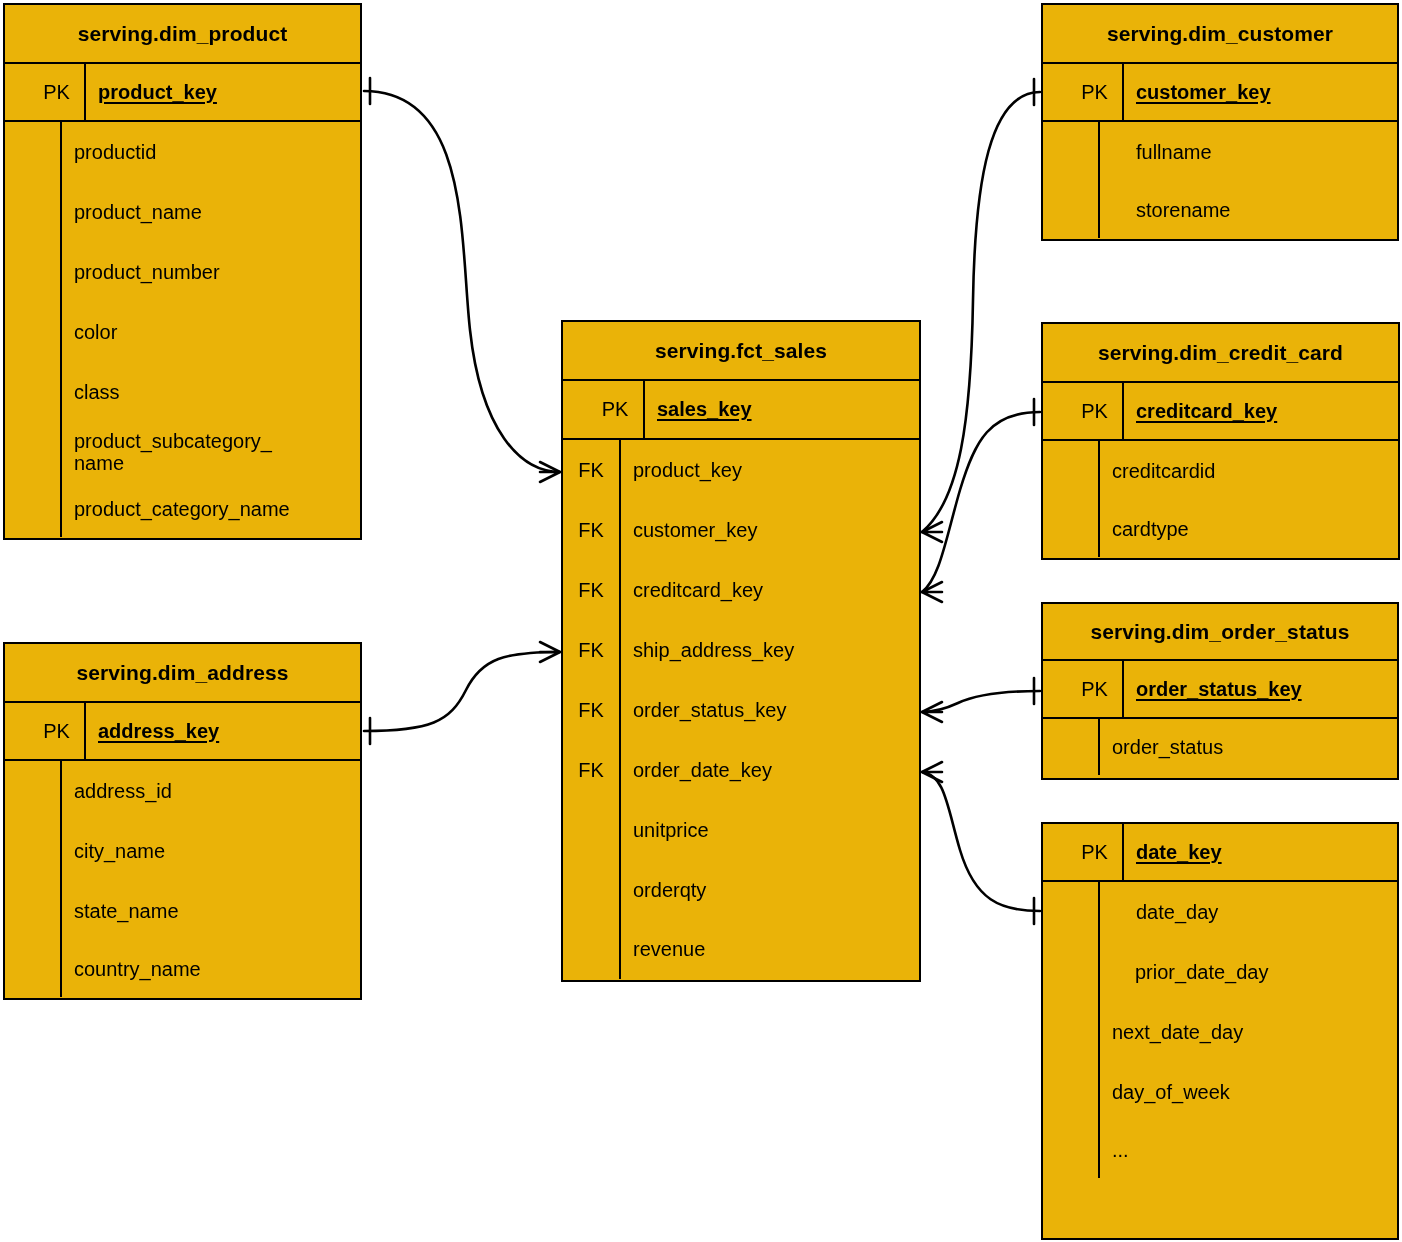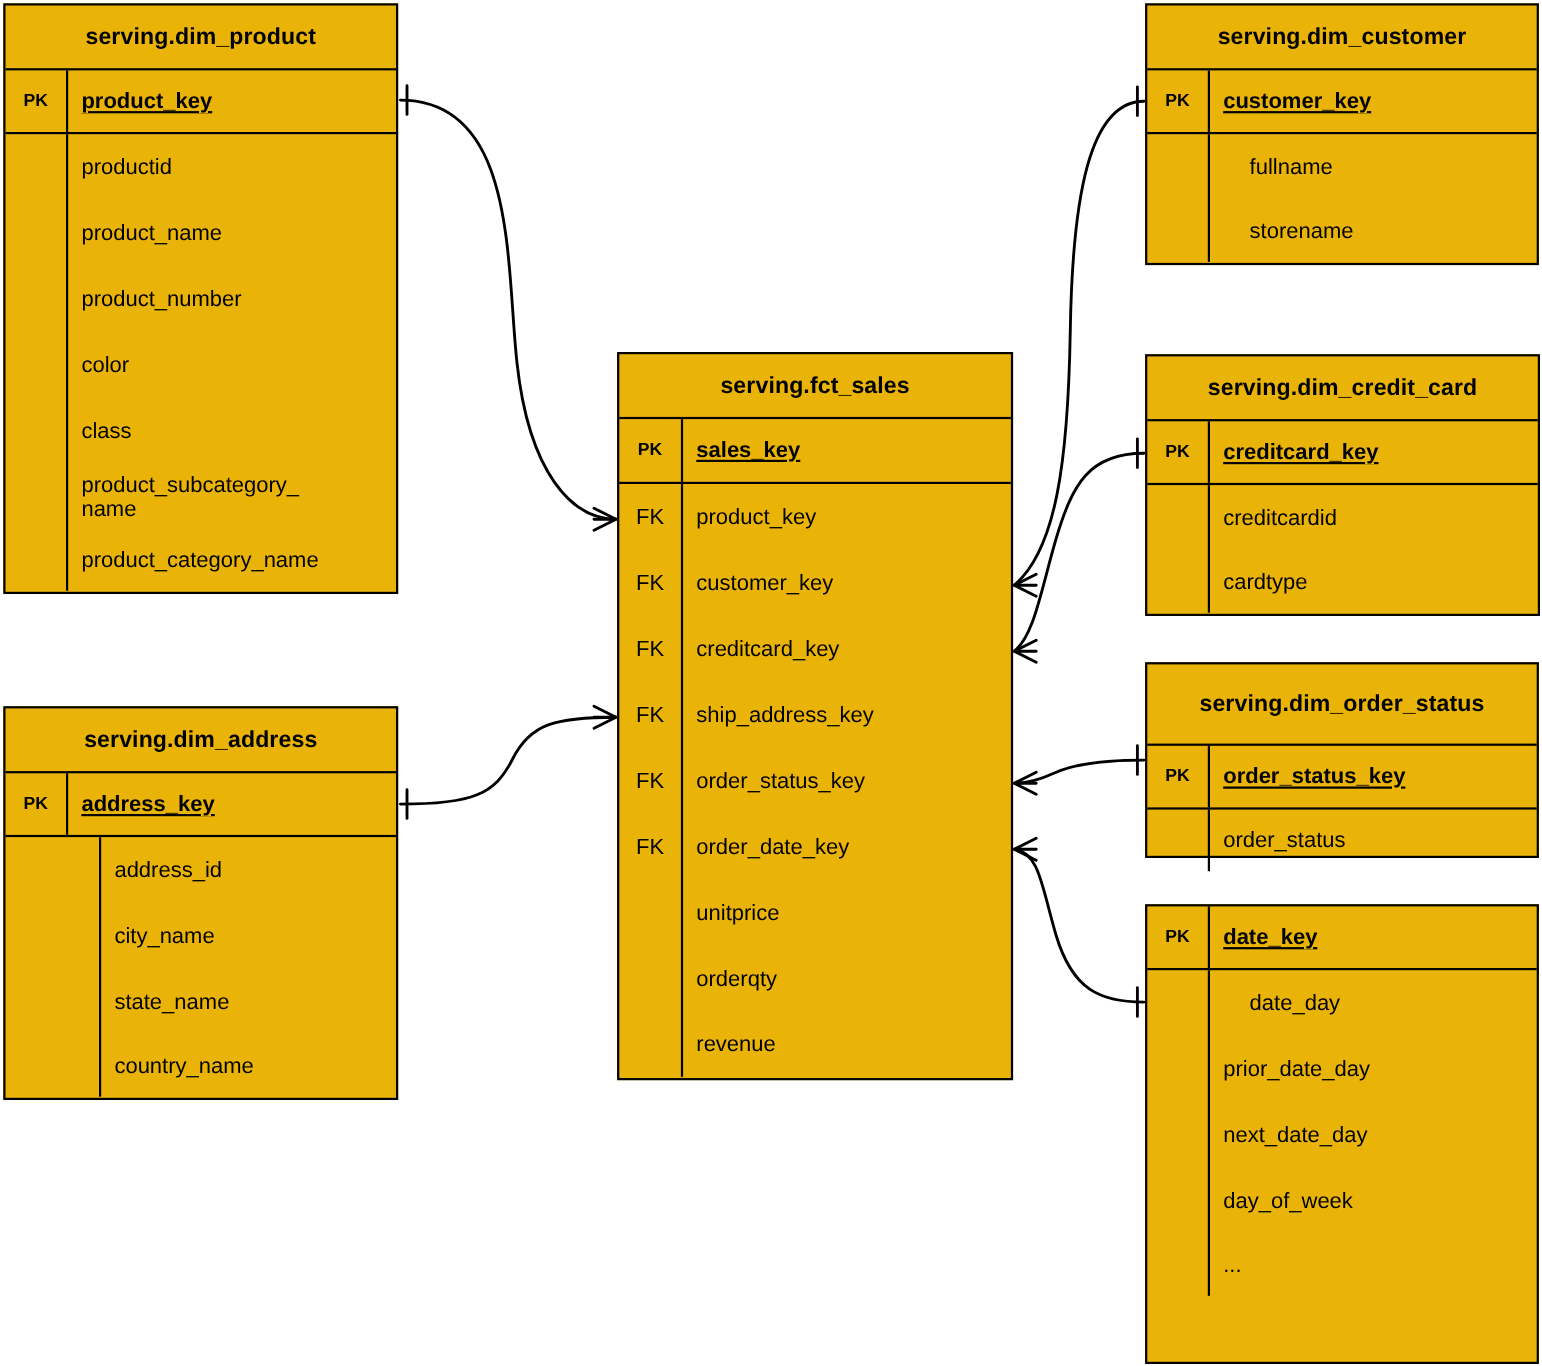--- a/index.html
+++ b/index.html
@@ -88,24 +88,25 @@
     padding-left: 12px;
     font-size: 20px;
     white-space: pre-line;
     line-height: 1.12;
   }
   .pk-key-cell {
     box-sizing: border-box;
     display: flex;
     align-items: center;
     justify-content: center;
-    font-size: 16px;
-    font-weight: bold;
+    font-size: 20px;
+    font-weight: normal;
     border-right: 2.4px solid #000000;
     flex: 0 0 auto;
+    margin-left: 24px;
   }
   .pk-name-cell {
     box-sizing: border-box;
     display: flex;
     align-items: center;
     padding-left: 12px;
     font-size: 20px;
     font-weight: bold;
     flex: 1 1 auto;
   }
@@ -193,21 +194,21 @@
   </div>
 
   <div class="entity-box" style="left:3px; top:642px; width:359px; height:358px;">
     <div class="entity-title" style="height:59px;">serving.dim_address</div>
     <div class="pk-row" style="height:58px;">
       <div class="pk-key-cell" style="width:57px;">PK</div>
       <div class="pk-name-cell">
           <span class="underlined">address_key</span>
         </div>
     </div>
-    <div class="attr-body" style="height:236px;padding-left:30px;">
+    <div class="attr-body" style="height:236px;">
       <div class="key-col" style="width:57px;">
         <div class="key-cell blank" style="height:60px;"></div>
         <div class="key-cell blank" style="height:60px;"></div>
         <div class="key-cell blank" style="height:60px;"></div>
         <div class="key-cell blank" style="height:56px;"></div>
       </div>
       <div class="name-col">
         <div class="name-cell" style="height:60px;">address_id</div>
         <div class="name-cell" style="height:60px;">city_name</div>
         <div class="name-cell" style="height:60px;">state_name</div>
@@ -284,21 +285,21 @@
         <div class="key-cell blank" style="height:56px;"></div>
       </div>
       <div class="name-col">
         <div class="name-cell" style="height:60px;">creditcardid</div>
         <div class="name-cell" style="height:56px;">cardtype</div>
       </div>
     </div>
   </div>
 
   <div class="entity-box" style="left:1041px; top:602px; width:358px; height:178px;">
-    <div class="entity-title" style="height:74px;">serving.dim_order_status</div>
+    <div class="entity-title" style="height:57px;">serving.dim_order_status</div>
     <div class="pk-row" style="height:58px;">
       <div class="pk-key-cell" style="width:57px;">PK</div>
       <div class="pk-name-cell">
           <span class="underlined">order_status_key</span>
         </div>
     </div>
     <div class="attr-body" style="height:56px;">
       <div class="key-col" style="width:57px;">
         <div class="key-cell blank" style="height:56px;"></div>
       </div>
@@ -318,21 +319,21 @@
     <div class="attr-body" style="height:296px;">
       <div class="key-col" style="width:57px;">
         <div class="key-cell blank" style="height:60px;"></div>
         <div class="key-cell blank" style="height:60px;"></div>
         <div class="key-cell blank" style="height:60px;"></div>
         <div class="key-cell blank" style="height:60px;"></div>
         <div class="key-cell blank" style="height:56px;"></div>
       </div>
       <div class="name-col">
         <div class="name-cell" style="height:60px;padding-left:36px;">date_day</div>
-        <div class="name-cell" style="height:60px;">prior_date_day</div>
+        <div class="name-cell" style="height:60px;margin-left:23px;">prior_date_day</div>
         <div class="name-cell" style="height:60px;">next_date_day</div>
         <div class="name-cell" style="height:60px;">day_of_week</div>
         <div class="name-cell" style="height:56px;">...</div>
       </div>
     </div>
   </div>
 
 </div>
 
 </body></html>

